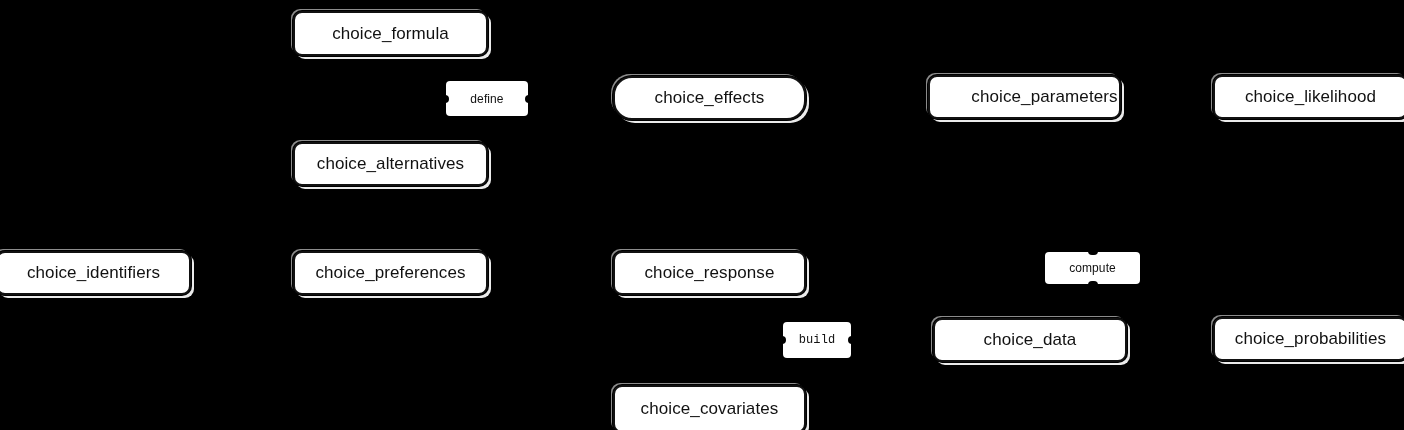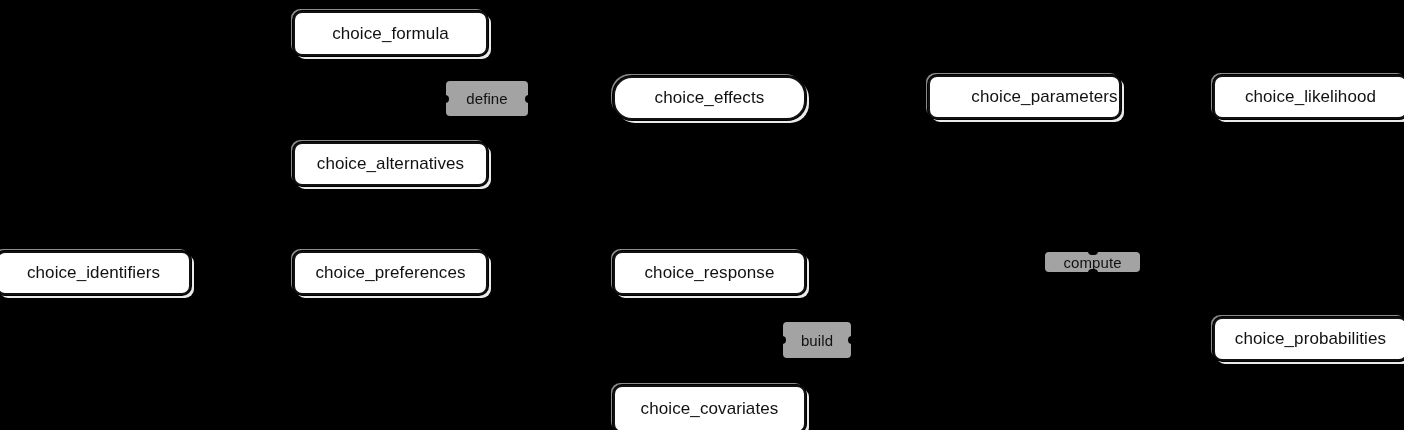--- a/index.html
+++ b/index.html
@@ -39,28 +39,28 @@
       -2px -2px 0 0 rgba(255,255,255,0.55);
   }
   .node .node-label {
     display: block;
     pointer-events: none;
   }
   
   .edge-label {
     position: absolute;
     box-sizing: border-box;
-    background: #a3a3a3;
+    background: #ffffff;
     border: 0;
     border-radius: 4px;
     display: flex;
     align-items: center;
     justify-content: center;
     color: #111111;
-    font-size: 15px;
+    font-size: 12px;
     font-family: "Liberation Sans", sans-serif;
     letter-spacing: 0.1px;
     white-space: nowrap;
   }
   
   .edge-label .notch {
     position: absolute;
     background: #000000;
   }
   .edge-label .notch.left  { left: -1px;  top: 50%; margin-top: -4px; width: 4px;  height: 8px; border-radius: 0 4px 4px 0; }
@@ -115,40 +115,43 @@
   </div>
 
   <div class="node" style="left:293px; top:251px; width:195px; height:44px;">
     <span class="node-label">choice_preferences</span>
   </div>
 
   <div class="node" style="left:613px; top:251px; width:193px; height:44px;">
     <span class="node-label">choice_response</span>
   </div>
 
+  <div class="node" style="left:933px; top:318px; width:194px; height:44px;">
+    <span class="node-label">choice_data</span>
+  </div>
 
   <div class="node" style="left:1213px; top:317px; width:195px; height:44px;">
     <span class="node-label">choice_probabilities</span>
   </div>
 
   <div class="node" style="left:613px; top:385px; width:193px; height:48px;">
     <span class="node-label">choice_covariates</span>
   </div>
 
   <div class="edge-label" style="left:446px; top:81px; width:82px; height:35px;">
     <span class="notch left"></span>
     <span class="notch right"></span>
     <span>define</span>
   </div>
 
 
-  <div class="edge-label" style="left:1045px; top:252px; width:95px; height:20px;">
+  <div class="edge-label" style="left:1045px; top:252px; width:95px; height:32px;">
     <span class="notch top"></span>
     <span class="notch bot"></span>
     <span>compute</span>
   </div>
 
-  <div class="edge-label" style="left:783px; top:322px; width:68px; height:36px;">
+  <div class="edge-label" style="left:783px; top:322px; width:68px; height:36px;font-family:Liberation Mono, monospace;">
     <span class="notch left"></span>
     <span class="notch right"></span>
     <span>build</span>
   </div>
 </div>
 
 </body></html>

